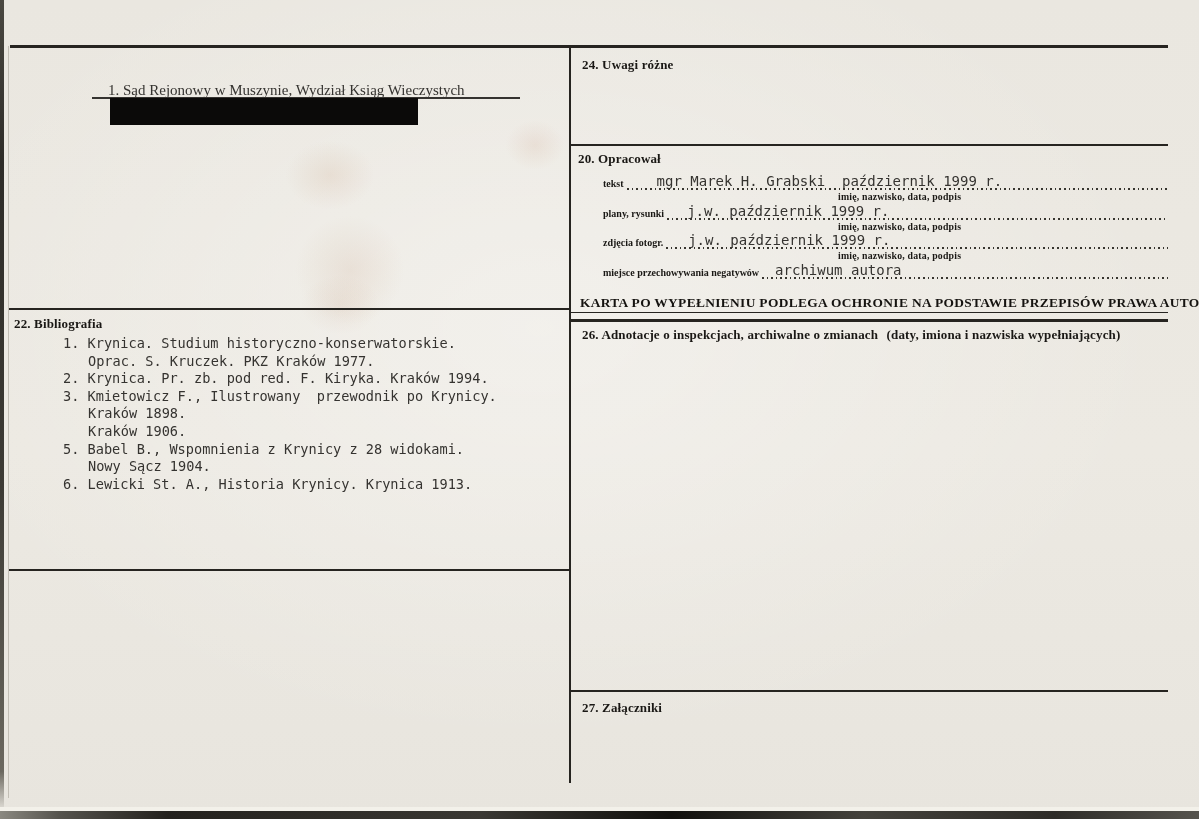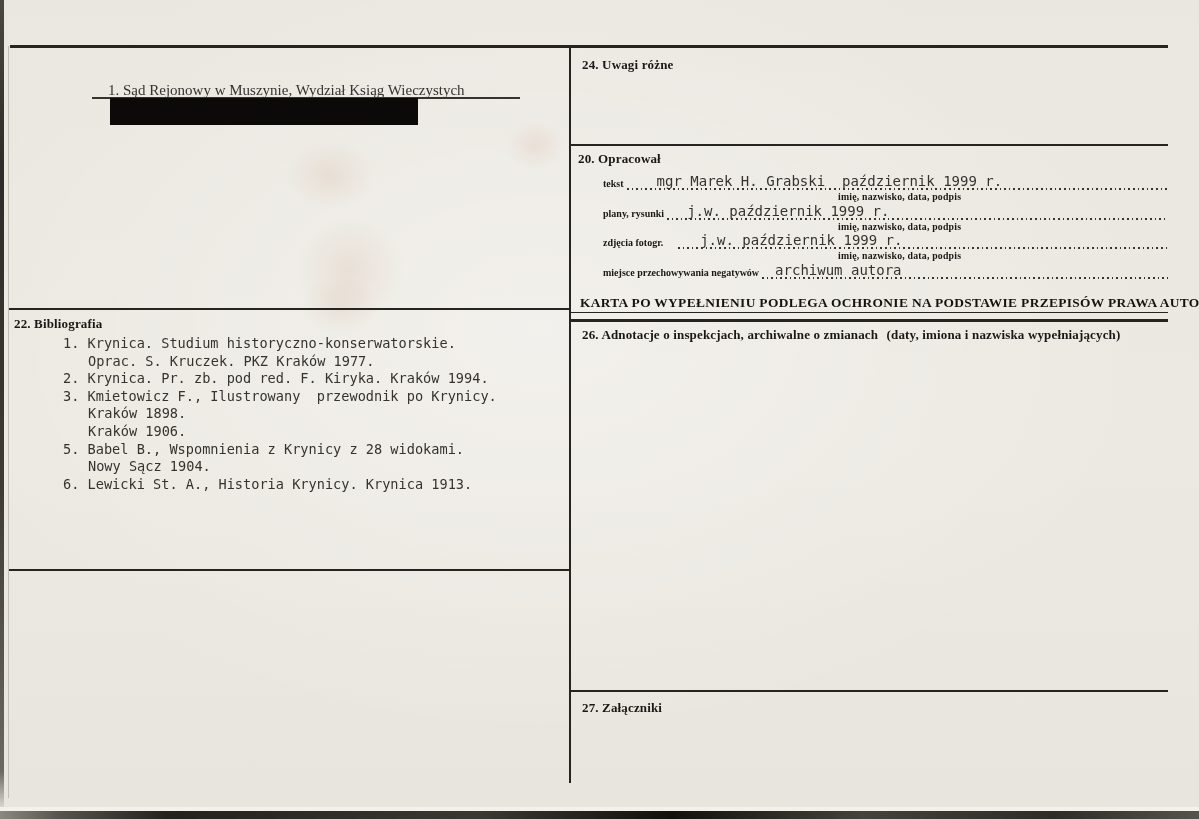--- a/index.html
+++ b/index.html
@@ -127,21 +127,21 @@
   <div class="o-cap" style="top:191px;">imię, nazwisko, data, podpis</div>
 
   <div class="o-row" style="top:196px;">
     <span class="o-label">plany, rysunki</span>
     <span class="o-dots">
       <span class="o-val" style="left:20px;">j.w. październik 1999 r.</span>
     </span>
   </div>
   <div class="o-cap" style="top:221px;">imię, nazwisko, data, podpis</div>
 
-  <div class="o-row" style="top:225px;gap:12px;">
+  <div class="o-row" style="top:225px;">
     <span class="o-label">zdjęcia fotogr.</span>
     <span class="o-dots">
       <span class="o-val" style="left:22px;">j.w. październik 1999 r.</span>
     </span>
   </div>
   <div class="o-cap" style="top:250px;">imię, nazwisko, data, podpis</div>
 
   <div class="o-row" style="top:255px;">
     <span class="o-label">miejsce przechowywania negatywów</span>
     <span class="o-dots">

